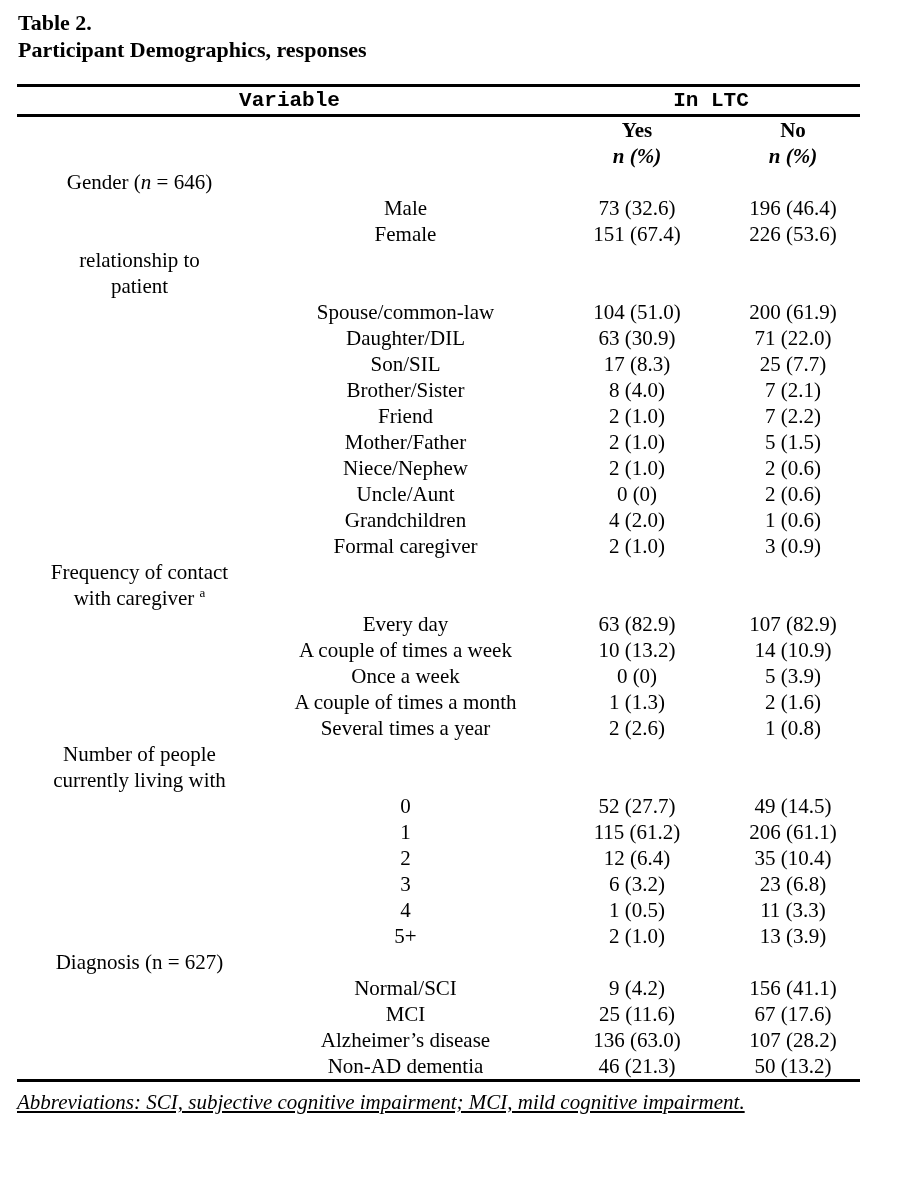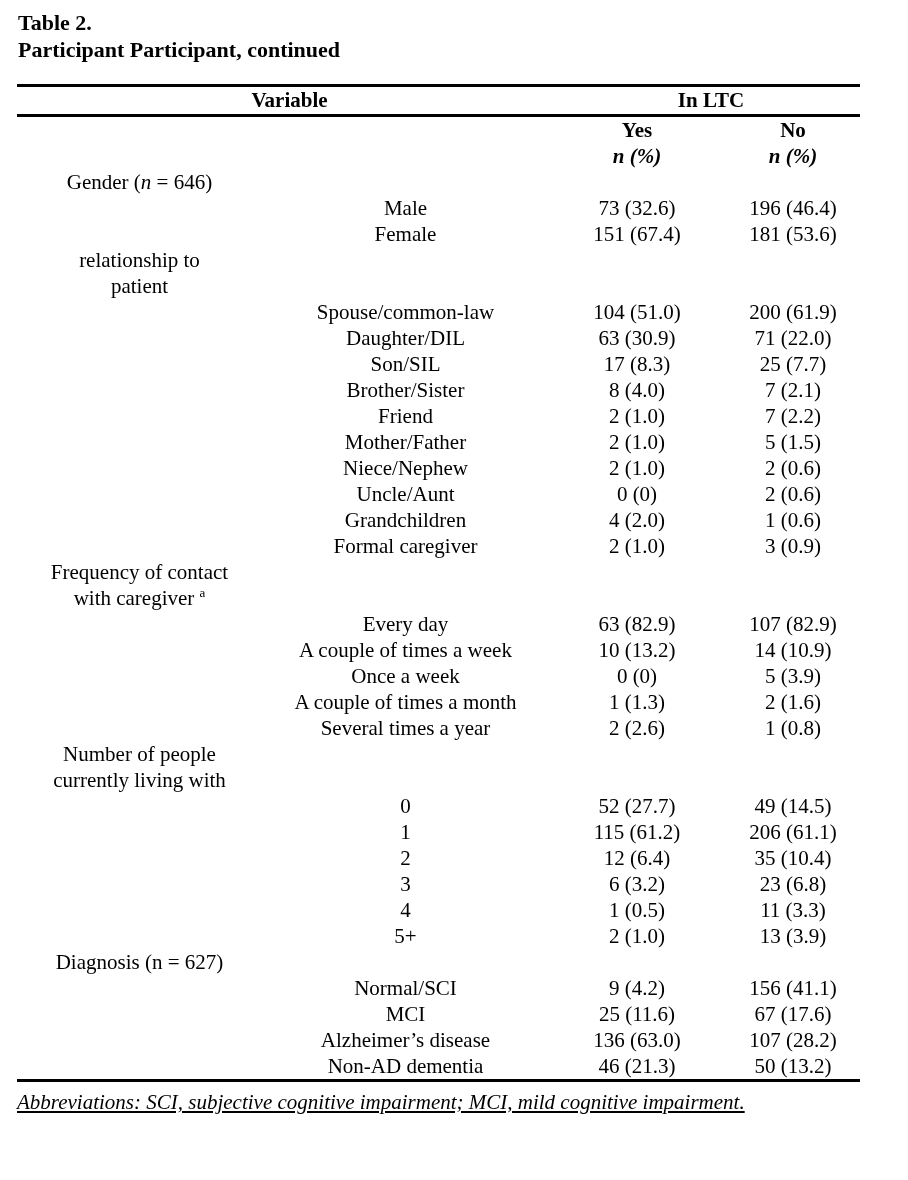--- a/index.html
+++ b/index.html
@@ -19,20 +19,21 @@
     font-size: 22px;
     line-height: 27px;
   }
   .table-wrap { margin: 21px 0 0 17px; width: 843px; }
   .rule { height: 3px; background: #000; }
   .hdr-row {
     display: grid;
     grid-template-columns: 545px 298px;
     height: 27px;
     align-items: center;
+    font-family: Liberation Mono, monospace;
   }
   .hdr-cell { text-align: center; font-weight: bold; font-size: 21px; }
   .row {
     display: grid;
     grid-template-columns: 232px 313px 150px 148px;
     height: 26px;
     line-height: 26px;
     font-size: 21px;
   }
   .cell-group { padding-left: 13px; white-space: nowrap; text-align: center; }
@@ -56,21 +57,21 @@
   .fn-abbr { font-style: italic; text-decoration: underline; }
   .fn-sup { margin-right: 4px; }
 </style>
 </head>
 <body>
 
 <div class="page">
 
   <div class="title">
     <div>Table 2.</div>
-    <div>Participant Participant, continued</div>
+    <div>Participant Demographics, responses</div>
   </div>
 
   <div class="table-wrap">
     <div class="rule"></div>
 
     <div class="hdr-row">
       <div class="hdr-cell">Variable</div>
       <div class="hdr-cell">In LTC</div>
     </div>
 
@@ -100,21 +101,21 @@
         <div class="row">
           <div class="cell-group"></div>
           <div class="cell-label">Male</div>
           <div class="cell-val">73 (32.6)</div>
           <div class="cell-val cell-no">196 (46.4)</div>
         </div>
         <div class="row">
           <div class="cell-group"></div>
           <div class="cell-label">Female</div>
           <div class="cell-val">151 (67.4)</div>
-          <div class="cell-val cell-no">181 (53.6)</div>
+          <div class="cell-val cell-no">226 (53.6)</div>
         </div>
         <div class="row">
           <div class="cell-group"><span>relationship to</span></div>
           <div></div>
           <div class="cell-val"></div>
           <div class="cell-val cell-no"></div>
         </div>
         <div class="row">
           <div class="cell-group"><span>patient</span></div>
           <div></div>

